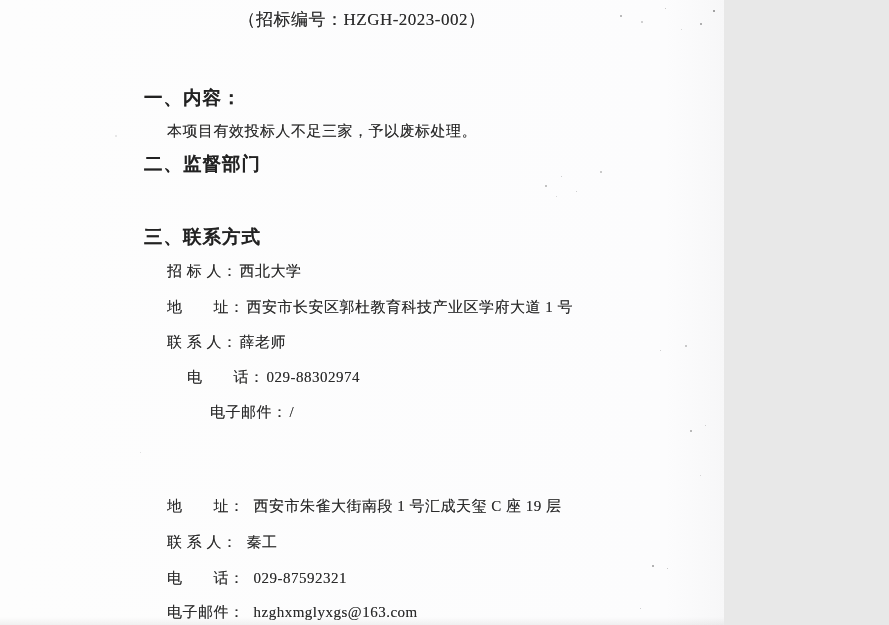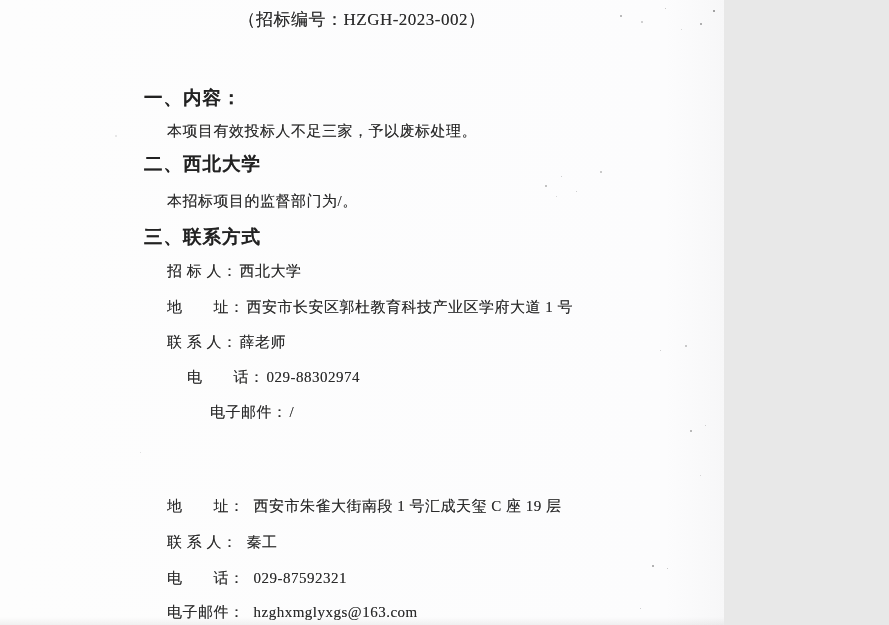--- a/index.html
+++ b/index.html
@@ -62,22 +62,21 @@
 </head>
 <body>
 
 <div id="paper">
 
   <div class="line header-line">（招标编号：HZGH-2023-002）</div>
 
   <div class="line heading" style="left:144px; top:88px;">一、内容：</div>
   <div class="line" style="left:167px; top:121px;">本项目有效投标人不足三家，予以废标处理。</div>
 
-  <div class="line heading" style="left:144px; top:154px;">二、西北大学</div>
-  <div class="line" style="left:167px; top:191px;">本招标项目的监督部门为/。</div>
+  <div class="line heading" style="left:144px; top:154px;">二、监督部门</div>
 
   <div class="line heading" style="left:144px; top:227px;">三、联系方式</div>
 
   <div class="line" style="left:167px; top:261px;">
     <span class="contact-label">招 标 人：</span><span class="contact-value">西北大学</span>
   </div>
   <div class="line" style="left:167px; top:297px;">
     <span class="contact-label">地　　址：</span><span class="contact-value">西安市长安区郭杜教育科技产业区学府大道 1 号</span>
   </div>
   <div class="line" style="left:167px; top:332px;">

